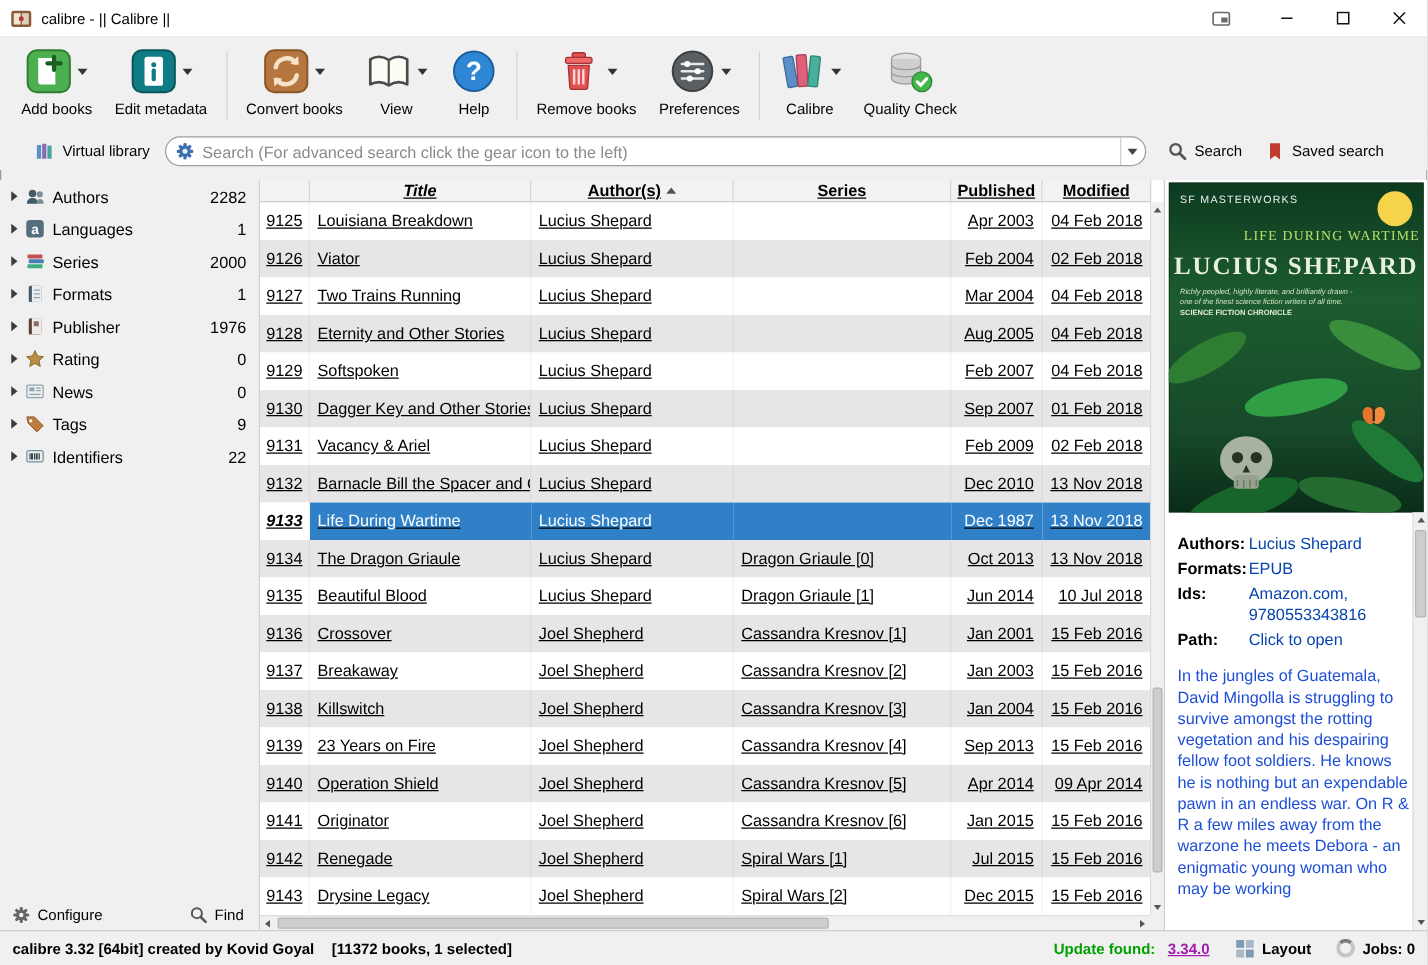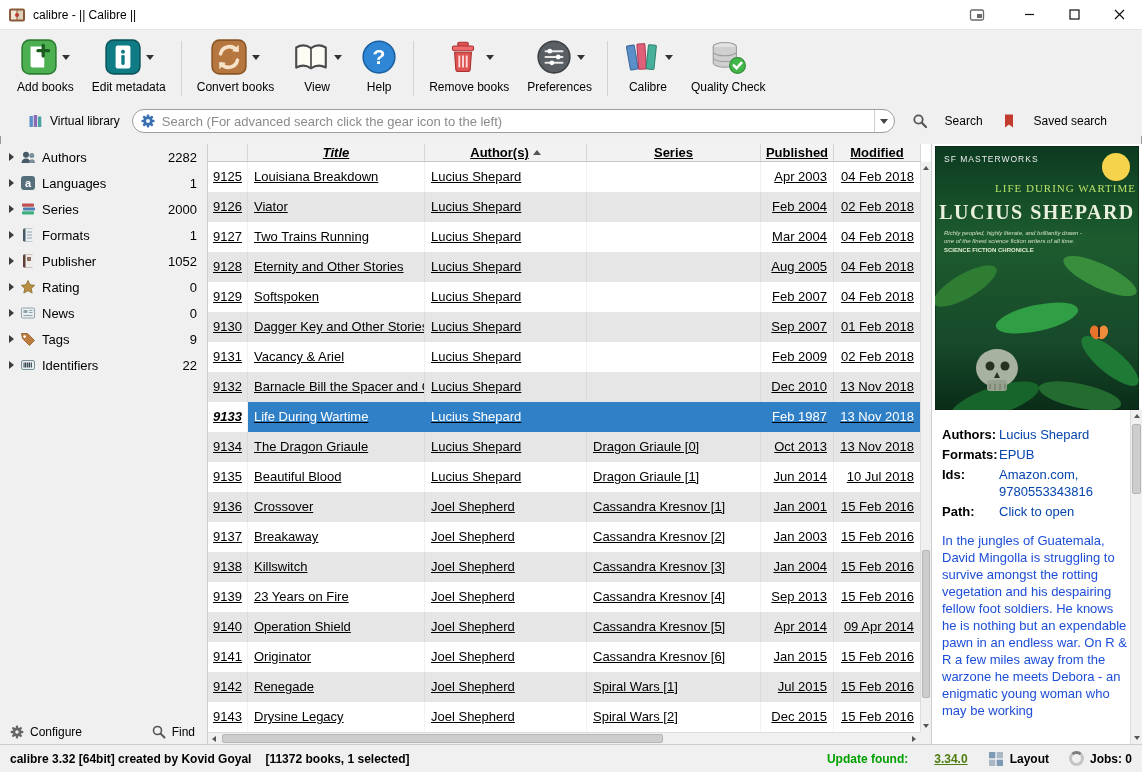--- a/index.html
+++ b/index.html
@@ -28,21 +28,21 @@
   
   .searchrow { position:absolute; top:106px; left:0; right:0; height:30px; display:flex; align-items:center; padding:0 26px; background:#f0f0f0; }
   .vl-btn { display:flex; align-items:center; gap:6px; font-size:12px; padding:2px 8px 2px 2px; white-space:nowrap; }
   .icon16 { width:16px; height:16px; display:inline-block; }
   .searchbox { flex:1; height:24px; background:#fff; border:1px solid #9e9e9e; border-radius:12px; display:flex; align-items:center; padding-left:5px; margin:0 8px 0 4px; }
   .searchbox .gearwrap { width:20px; height:20px; display:flex; align-items:center; justify-content:center; }
   .search-input { flex:1; border:none; outline:none; font-family:inherit; font-size:13px; color:#000; padding:0 4px; background:transparent; }
   .search-input::placeholder { color:#8a8a8a; opacity:1; }
   .combo-arrow { width:20px; height:22px; display:flex; align-items:center; justify-content:center; border-left:1px solid #d0d0d0; }
   .combo-arrow i { width:0; height:0; border-left:4px solid transparent; border-right:4px solid transparent; border-top:5px solid #444; }
-  .sr-btn { display:flex; align-items:center; gap:17px; font-size:12px; padding:2px 9px; white-space:nowrap; }
+  .sr-btn { display:flex; align-items:center; gap:6px; font-size:12px; padding:2px 9px; white-space:nowrap; }
 
   
   .content { position:absolute; top:144px; left:0; right:0; bottom:28px; }
 
   
   .sidebar { position:absolute; left:0; top:0; width:207px; bottom:0; background:#f0f0f0; }
   .side-item { display:flex; align-items:center; gap:6px; height:26px; padding:0 10px 0 9px; font-size:13px; }
   .tri { width:0; height:0; border-top:4px solid transparent; border-bottom:4px solid transparent; border-left:5px solid #3c3c3c; flex:none; }
   .side-label { white-space:nowrap; }
   .side-count { margin-left:auto; }
@@ -92,21 +92,21 @@
   .fvalue { flex:1; }
   .link { color:#0645ad; cursor:pointer; }
   .desc { margin-top:12px; line-height:17px; color:#1d4ed8; }
   .dscroll { position:absolute; right:0; top:266px; bottom:0; width:12px; background:#f0f0f0; border-left:1px solid #dcdcdc; }
 
   
   .statusbar { position:absolute; left:0; right:0; bottom:0; height:28px; background:#f0f0f0; border-top:1px solid #cdcdcd; display:flex; align-items:center; padding:0 10px; font-size:12px; font-weight:bold; }
   .sb-left { display:flex; gap:14px; white-space:nowrap; }
   .sb-right { margin-left:auto; display:flex; align-items:center; gap:20px; }
   .update-label { color:#00a000; }
-  .update-ver { color:#4d7c0f; text-decoration:underline; margin-left:20px; }
+  .update-ver { color:#a21caf; text-decoration:underline; margin-left:4px; }
   .sb-group { display:flex; align-items:center; gap:6px; }
   .spinner { width:15px; height:15px; border-radius:50%; border:3px solid #c4c4c4; border-top-color:#7d7d7d; display:inline-block; }
 </style>
 </head>
 <body>
 
 <div class="window">
 
   <div class="titlebar">
     <svg class="app-icon" viewBox="0 0 18 18">
@@ -353,21 +353,21 @@
         <span class="side-count">1</span>
       </div>
       <div class="side-item">
         <span class="tri"></span>
         <svg class="icon16" viewBox="0 0 16 16">
           <rect x="3" y="1.5" width="10" height="13" rx="1.2" fill="#5d4037"></rect>
           <rect x="5.5" y="1.5" width="7.5" height="13" fill="#efebe9"></rect>
           <rect x="7" y="4" width="4" height="4" fill="#8d6e63"></rect>
         </svg>
         <span class="side-label">Publisher</span>
-        <span class="side-count">1052</span>
+        <span class="side-count">1976</span>
       </div>
       <div class="side-item">
         <span class="tri"></span>
         <svg class="icon16" viewBox="0 0 16 16">
           <path d="M8 1.5l2 4.3 4.7.5-3.5 3.2 1 4.6L8 11.7l-4.2 2.4 1-4.6L1.3 6.3 6 5.8z" fill="#b99041" stroke="#8a6a2d" stroke-width="0.8"></path>
         </svg>
         <span class="side-label">Rating</span>
         <span class="side-count">0</span>
       </div>
       <div class="side-item">
@@ -515,21 +515,21 @@
           <div class="cell col-authors">Lucius Shepard</div>
           <div class="cell col-series"></div>
           <div class="cell col-published">Dec 2010</div>
           <div class="cell col-modified">13 Nov 2018</div>
         </div>
           <div class="trow selected">
           <div class="cell col-id">9133</div>
           <div class="cell col-title">Life During Wartime</div>
           <div class="cell col-authors">Lucius Shepard</div>
           <div class="cell col-series"></div>
-          <div class="cell col-published">Feb 1987</div>
+          <div class="cell col-published">Dec 1987</div>
           <div class="cell col-modified">13 Nov 2018</div>
         </div>
           <div class="trow alt">
           <div class="cell col-id">9134</div>
           <div class="cell col-title">The Dragon Griaule</div>
           <div class="cell col-authors">Lucius Shepard</div>
           <div class="cell col-series">Dragon Griaule [0]</div>
           <div class="cell col-published">Oct 2013</div>
           <div class="cell col-modified">13 Nov 2018</div>
         </div>

